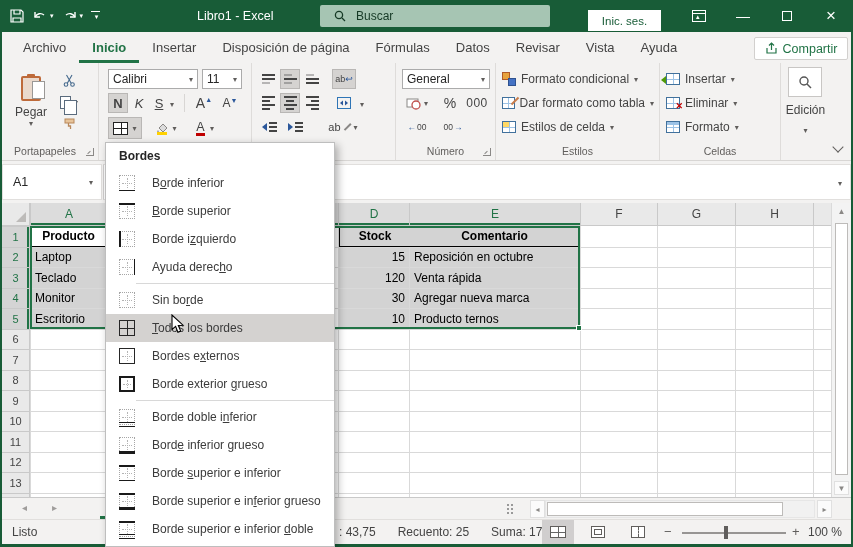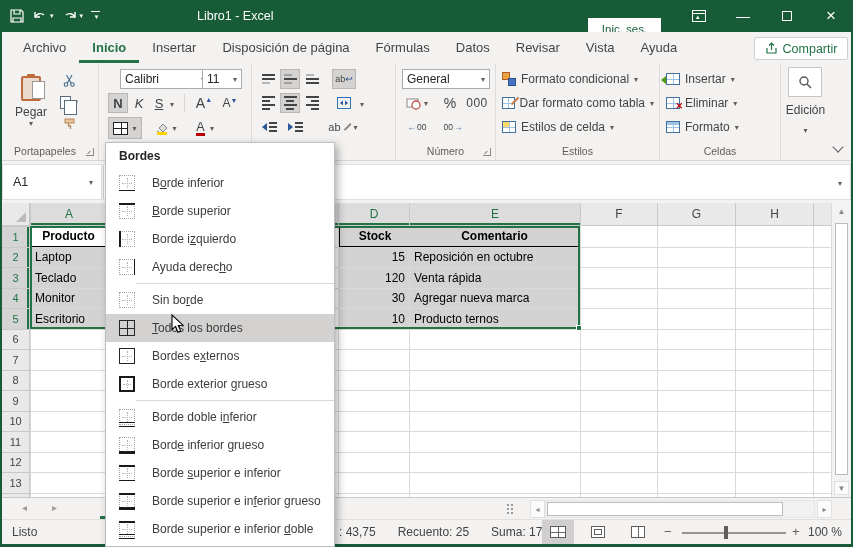--- a/index.html
+++ b/index.html
@@ -7,21 +7,21 @@
   #app { position:relative; width:853px; height:547px; background:#F3F2F1; overflow:hidden; font-family:"Liberation Sans", sans-serif; }
 
   
   #titlebar { position:absolute; left:0; top:0; width:853px; height:32px; background:#185C37; color:#fff; }
   .qat { position:absolute; top:0; height:32px; display:flex; align-items:center; color:#fff; }
   .qat-btn { display:flex; align-items:center; justify-content:center; height:32px; padding:0 4px; }
   .tiny-car { font-size:7px; color:#fff; margin-left:2px; }
   #win-title { position:absolute; left:197px; top:9px; font-size:12.5px; color:#fff; }
   #search-box { position:absolute; left:320px; top:5px; width:230px; height:22px; background:#A6C5B3; border-radius:2px; display:flex; align-items:center; color:#163A26; font-size:12px; }
   #search-box svg { margin:0 10px 0 14px; }
-  #signin-btn { position:absolute; left:588px; top:18px; width:73px; height:21px; background:#fff; color:#185C37; font-size:11.5px; display:flex; align-items:center; justify-content:center; }
+  #signin-btn { position:absolute; left:588px; top:10px; width:73px; height:21px; background:#fff; color:#185C37; font-size:11.5px; display:flex; align-items:center; justify-content:center; }
   #win-controls { position:absolute; right:0; top:0; height:32px; display:flex; }
   .win-btn { width:44px; height:32px; display:flex; align-items:center; justify-content:center; color:#fff; font-size:14px; }
   .ribbon-opts-ico { width:14px; height:12px; border:1px solid #fff; position:relative; }
   .ribbon-opts-ico:before { content:""; position:absolute; left:0; right:0; top:2px; border-top:1px solid #fff; }
   .ribbon-opts-ico:after { content:"\25B4"; position:absolute; left:3px; top:2px; font-size:7px; color:#fff; }
   .max-ico { width:10px; height:10px; border:1px solid #fff; }
 
   
   #tabrow { position:absolute; left:2px; top:32px; width:849px; height:31px; background:#F3F2F1; display:flex; align-items:flex-end; }
   .rtab { padding:6px 13px 8px 13px; font-size:13px; color:#444; white-space:nowrap; }
@@ -183,20 +183,27 @@
             <path d="M13 7 C11 3.5 7 2.5 4 5" fill="none" stroke="#fff" stroke-width="1.4"></path>
           </svg>
         <span class="tiny-car">▾</span>
       </span>
       <span class="qat-btn" style="flex-direction:column; gap:1px;">
         <span style="display:block;width:9px;height:1.5px;background:#fff;"></span>
         <span class="tiny-car">▾</span>
       </span>
     </div>
     <span id="win-title">Libro1 - Excel</span>
+    <div id="search-box">
+      <svg width="12" height="12" viewBox="0 0 12 12">
+          <circle cx="5" cy="5" r="3.6" fill="none" stroke="#163A26" stroke-width="1.3"></circle>
+          <line x1="8" y1="8" x2="11" y2="11" stroke="#163A26" stroke-width="1.3"></line>
+        </svg>
+      <span>Buscar</span>
+    </div>
     <div id="signin-btn">Inic. ses.</div>
     <div id="win-controls">
       <span class="win-btn">
           <span class="ribbon-opts-ico"></span>
         </span>
       <span class="win-btn">—</span>
       <span class="win-btn">
           <span class="max-ico"></span>
         </span>
       <span class="win-btn" style="font-size:17px;">×</span>
@@ -250,21 +257,21 @@
         <svg width="13" height="13" viewBox="0 0 13 13">
             <rect x="2" y="1" width="9" height="4" fill="#E7C49A" stroke="#B8875A" stroke-width="1"></rect>
             <path d="M5.5 5 v3 h2 v3" fill="none" stroke="#B8875A" stroke-width="1.3"></path>
           </svg>
       </div>
       <div class="grp-label" style="padding-right:10px;">Portapapeles</div>
       <span class="launcher"></span>
     </div>
 
     <div class="grp" style="left:98px; width:152px;">
-      <div class="combo" style="left:20px; top:6px; width:90px; height:20px;gap:32px;">
+      <div class="combo" style="left:8px; top:6px; width:90px; height:20px;gap:32px;">
         <span>Calibri</span>
           <span class="car">▾</span>
       </div>
       <div class="combo" style="left:102px; top:6px; width:40px; height:20px;">
         <span>11</span>
           <span class="car">▾</span>
       </div>
       <div class="rbtn pressed" style="left:8px; top:30px; width:20px; height:20px; font-weight:bold; font-size:13px;">N</div>
       <div class="rbtn" style="left:30px; top:30px; width:18px; height:20px; font-style:italic; font-size:13px;">K</div>
       <div class="rbtn" style="left:50px; top:30px; width:18px; height:20px; font-size:13px; text-decoration:underline;">S</div>

